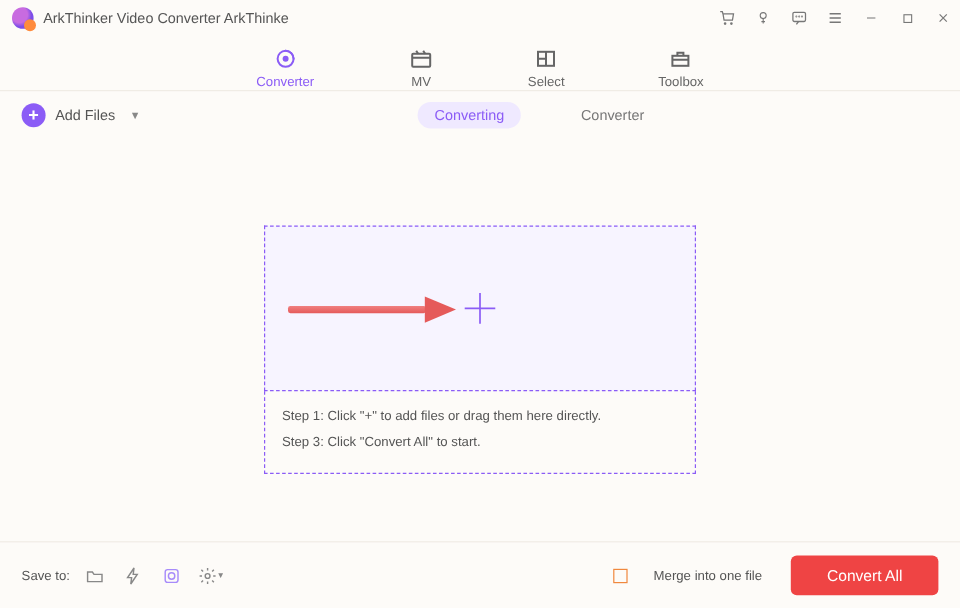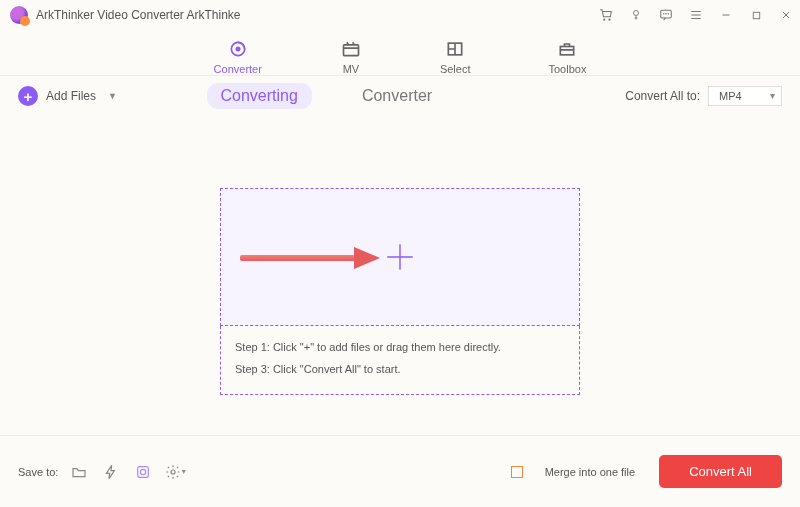--- a/index.html
+++ b/index.html
@@ -10,35 +10,35 @@
 .win-ctrls{margin-left:auto;display:flex;gap:14px;color:#777}
 .win-ctrls span{cursor:pointer;display:flex;width:16px;height:16px;align-items:center;justify-content:center}
 .topnav{display:flex;justify-content:center;align-items:flex-end;gap:78px;height:46px;border-bottom:1px solid #f0ece5}
 .tab{display:flex;flex-direction:column;align-items:center;gap:4px;font-size:11px;color:#666;cursor:pointer}
 .tab.active{color:#8b5cf6}
 .tab svg{width:22px;height:20px}
 .toolbar{height:40px;display:flex;align-items:center;padding:0 18px;font-size:12px;color:#555}
 .addbtn{display:flex;align-items:center;gap:8px;cursor:pointer}
 .plus-circ{width:20px;height:20px;border-radius:50%;background:#8b5cf6;color:#fff;display:flex;align-items:center;justify-content:center;font-size:15px;font-weight:bold}
 .caret{margin-left:4px;font-size:9px;color:#888}
-.seg{margin:0 auto;display:flex;gap:36px;font-size:16px}
+.seg{margin:0 auto;display:flex;gap:36px;font-size:12px}
 .seg span{padding:4px 14px;border-radius:11px;cursor:pointer;color:#777}
 .seg span.on{background:#efe9ff;color:#8b5cf6}
 .rightctl{margin-left:auto;display:flex;align-items:center;gap:8px}
 .fmtsel{border:1px solid #ddd;background:#fff;padding:3px 24px 3px 10px;font-size:11px;position:relative;width:74px}
 .fmtsel::after{content:"▾";position:absolute;right:6px;top:3px;color:#888;font-size:10px}
 .main{padding:0 18px;height:340px;position:relative}
 .dropzone{position:absolute;left:220px;top:72px;width:360px;height:138px;border:1px dashed #8b5cf6;background:#f7f4ff;display:flex;align-items:center;justify-content:center;cursor:pointer}
 .dropzone svg{stroke:#8b5cf6}
 .arrow{position:absolute;left:240px;top:131px;width:140px;height:22px}
 .arrow-line{position:absolute;left:0;top:8px;width:115px;height:6px;background:linear-gradient(to bottom,#f08080,#e55a5a);border-radius:2px}
 .arrow-head{position:absolute;right:0;top:0;width:0;height:0;border-left:26px solid #e55a5a;border-top:11px solid transparent;border-bottom:11px solid transparent}
 .steps{position:absolute;left:220px;top:210px;width:360px;border:1px dashed #8b5cf6;border-top:none;padding:10px 14px 14px}
 .steps div{font-size:11px;color:#555;line-height:2}
-.bottombar{position:absolute;bottom:0;left:0;width:800px;height:72px;border-top:1px solid #f0ece5;display:flex;align-items:center;padding:0 18px;gap:10px;font-size:11px;color:#555}
+.bottombar{position:absolute;bottom:0;left:0;width:800px;height:56px;border-top:1px solid #f0ece5;display:flex;align-items:center;padding:0 18px;gap:10px;font-size:11px;color:#555}
 .pathbox{border:1px solid #ddd;background:#fff;padding:4px 22px 4px 8px;width:260px;position:relative;font-size:11px;white-space:nowrap;overflow:hidden}
 .pathbox::after{content:"▾";position:absolute;right:6px;top:4px;color:#888;font-size:10px}
 .ibtn{width:22px;height:20px;display:flex;align-items:center;justify-content:center;color:#888;cursor:pointer}
 .ibtn.pur{color:#a78bfa}
 .merge{margin-left:auto;display:flex;align-items:center;gap:22px;cursor:pointer}
 .merge-box{width:12px;height:12px;border:1.5px solid #f0883e}
 .convertall{background:#ef4444;color:#fff;border:none;padding:9px 30px;border-radius:5px;font-size:13px;cursor:pointer;margin-left:14px}
 </style>
 </head>
 <body>
@@ -128,24 +128,20 @@
 <div class="toolbar">
   <div class="addbtn">
     <div class="plus-circ">+</div>
     <span>Add Files</span>
     <span class="caret">▼</span>
   </div>
   <div class="seg">
     <span class="on">Converting</span>
     <span>Converter</span>
   </div>
-  <div class="rightctl">
-    <span>Convert All to:</span>
-    <div class="fmtsel"><span>MP4</span></div>
-  </div>
 </div>
 
 <div class="main">
   <div class="dropzone">
     <svg width="34" height="34" viewBox="0 0 24 24" fill="none" stroke-width="1">
         <path d="M12 3v18M3 12h18"></path>
       </svg>
   </div>
   <div class="arrow">
     <div class="arrow-line"></div>

